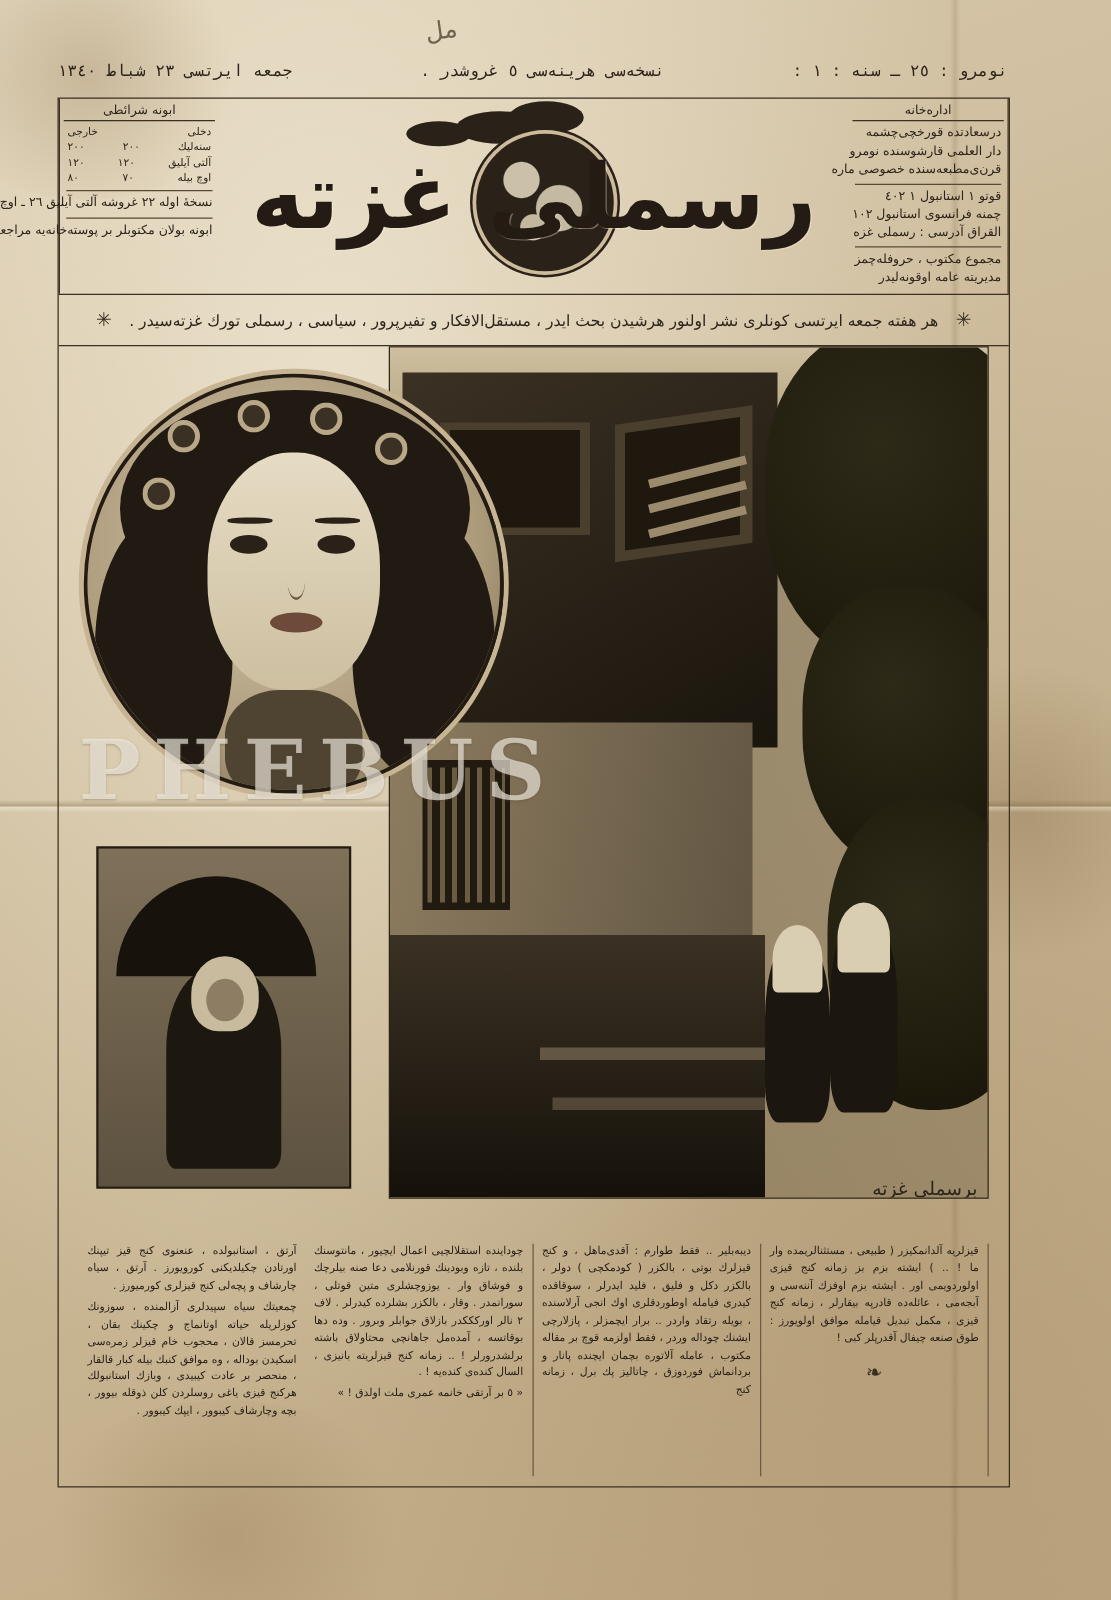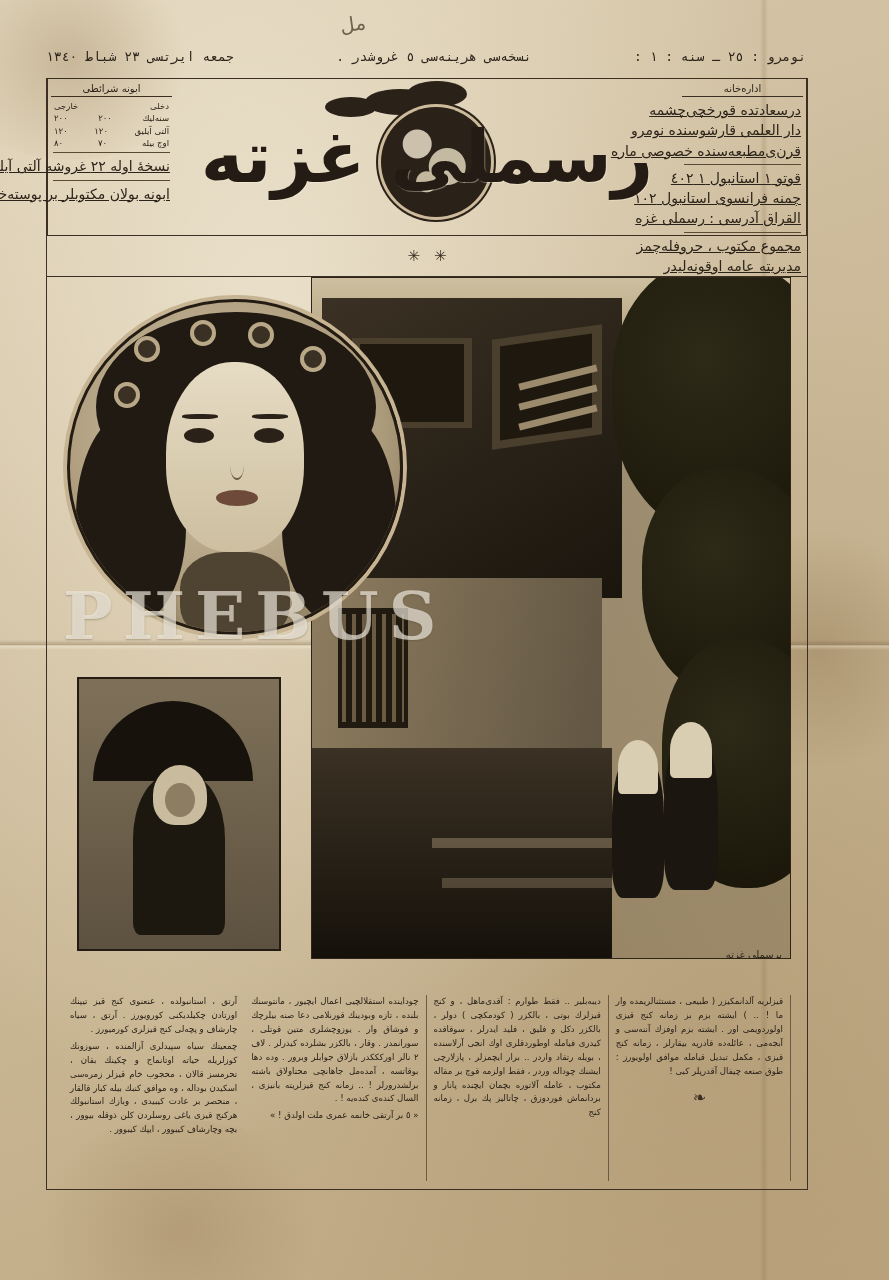--- a/index.html
+++ b/index.html
@@ -53,21 +53,21 @@
   .mast-box{
     width:128px;border-left:1.4px solid #3a2f22;
     padding:4px 3px;box-sizing:border-box;color:#2c241a;
     display:flex;flex-direction:column;
   }
   .mast-box.right{border-left:none;border-right:1.4px solid #3a2f22;}
   .mb-title{
     text-align:center;font-size:10px;border-bottom:1px solid #3a2f22;
     padding-bottom:2px;margin-bottom:3px;letter-spacing:.3px;
   }
-  .mb-line{font-size:14px;direction:rtl;line-height:1.45;padding:0 2px;white-space:nowrap;text-decoration:underline;}
+  .mb-line{font-size:10px;direction:rtl;line-height:1.45;padding:0 2px;white-space:nowrap;}
   .mb-row{display:flex;justify-content:space-between;direction:rtl;font-size:8.5px;padding:0 3px;line-height:1.45;}
   .mb-sep{border-top:1px solid #5a4a35;margin:3px 2px;}
   #mast-center{
     flex:1;position:relative;display:flex;align-items:center;justify-content:center;
     overflow:hidden;
   }
   
   .globe{
     position:absolute;left:calc(50% - 46px);top:28px;width:110px;height:110px;border-radius:50%;
     background:#2a2118;
@@ -162,21 +162,21 @@
   .faceS{position:absolute;left:86px;top:104px;width:30px;height:34px;background:#8d7d63;border-radius:50%;}
   
   #watermark{
     position:absolute;left:0;right:0;top:300px;
     font-family:"DejaVu Serif", serif;
     font-size:66px;letter-spacing:10px;color:rgba(252,248,240,.62);
     text-shadow:0 1px 2px rgba(90,70,40,.35);
     pointer-events:none;z-index:30;font-weight:bold;
   }
   .cap{
-    position:absolute;right:8px;bottom:-2px;font-size:10px;color:#2c241a;direction:rtl;
+    position:absolute;right:8px;bottom:-2px;font-size:15px;color:#2c241a;direction:rtl;
   }
   
   #cols{
     position:absolute;left:16px;right:16px;bottom:8px;height:186px;
     display:flex;flex-direction:row-reverse;gap:0;direction:rtl;
   }
   .col{
     flex:1;padding:0 7px;box-sizing:border-box;color:#241c14;
     font-size:8.6px;line-height:1.62;text-align:justify;direction:rtl;
   }
@@ -251,20 +251,21 @@
         <div class="mb-line">چمنه فرانسوی استانبول ۱۰۲</div>
         <div class="mb-line">القراق آدرسی : رسملی غزه</div>
         <div class="mb-sep"></div>
         <div class="mb-line">مجموع مکتوب ، حروفله‌چمز</div>
         <div class="mb-line">مدیریته عامه اوقونه‌لیدر</div>
       </div>
     </div>
 
     <div id="slogan">
       <span class="star">✳</span>
+      <span>هر هفته جمعه ایرتسی کونلری نشر اولنور هرشیدن بحث ایدر ، مستقل‌الافکار و تفیرپرور ، سیاسی ، رسملی تورك غزته‌سیدر .</span>
       <span class="star">✳</span>
     </div>
 
 
     <div id="art">
 
       <div id="photo">
 
         <div class="lite" style="left:0;top:0;width:478px;height:120px;background:linear-gradient(#cdbf9f,#a59madf);background:linear-gradient(#cdbf9f,#a3906e);"></div>
 

